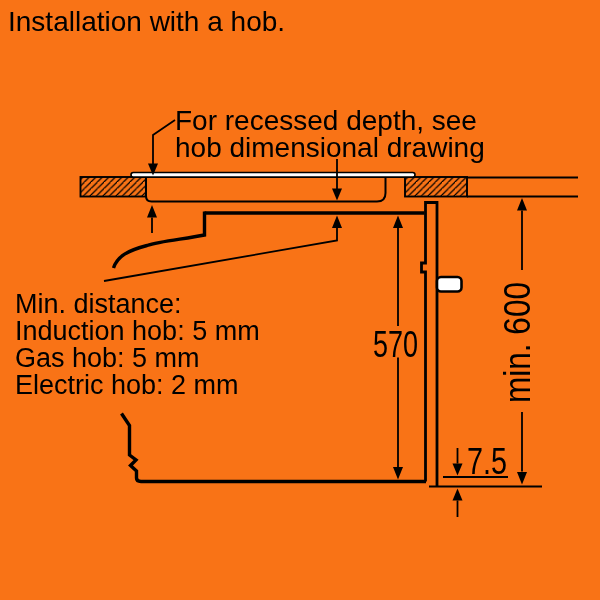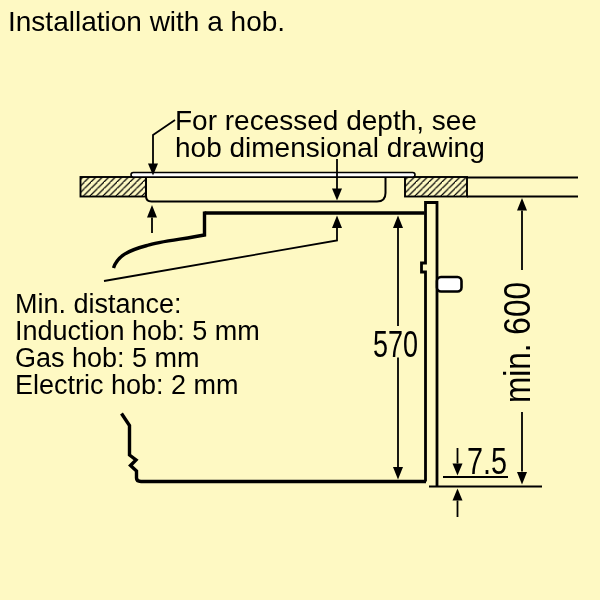--- a/index.html
+++ b/index.html
@@ -1,16 +1,16 @@
 <!DOCTYPE html>
 <html><head>
 <meta charset="utf-8">
 <style>
   html,body{margin:0;padding:0;background:#ffffff;}
-  .stage{position:relative;width:600px;height:600px;background:#fef9c3;overflow:hidden;}
+  .stage{position:relative;width:600px;height:600px;background:#f97316;overflow:hidden;}
   svg{position:absolute;left:0;top:0;}
   text{fill:#000000;font-family:"Liberation Sans", sans-serif;}
   .t-title{font-size:28px;}
   .t-note{font-size:28px;}
   .t-list{font-size:27px;}
   .t-dim{font-size:36px;}
   .ln{stroke:#000000;fill:none;}
   .thin{stroke-width:1.8;}
   .hob{stroke-width:2;}
   .oven{stroke-width:3.4;}

